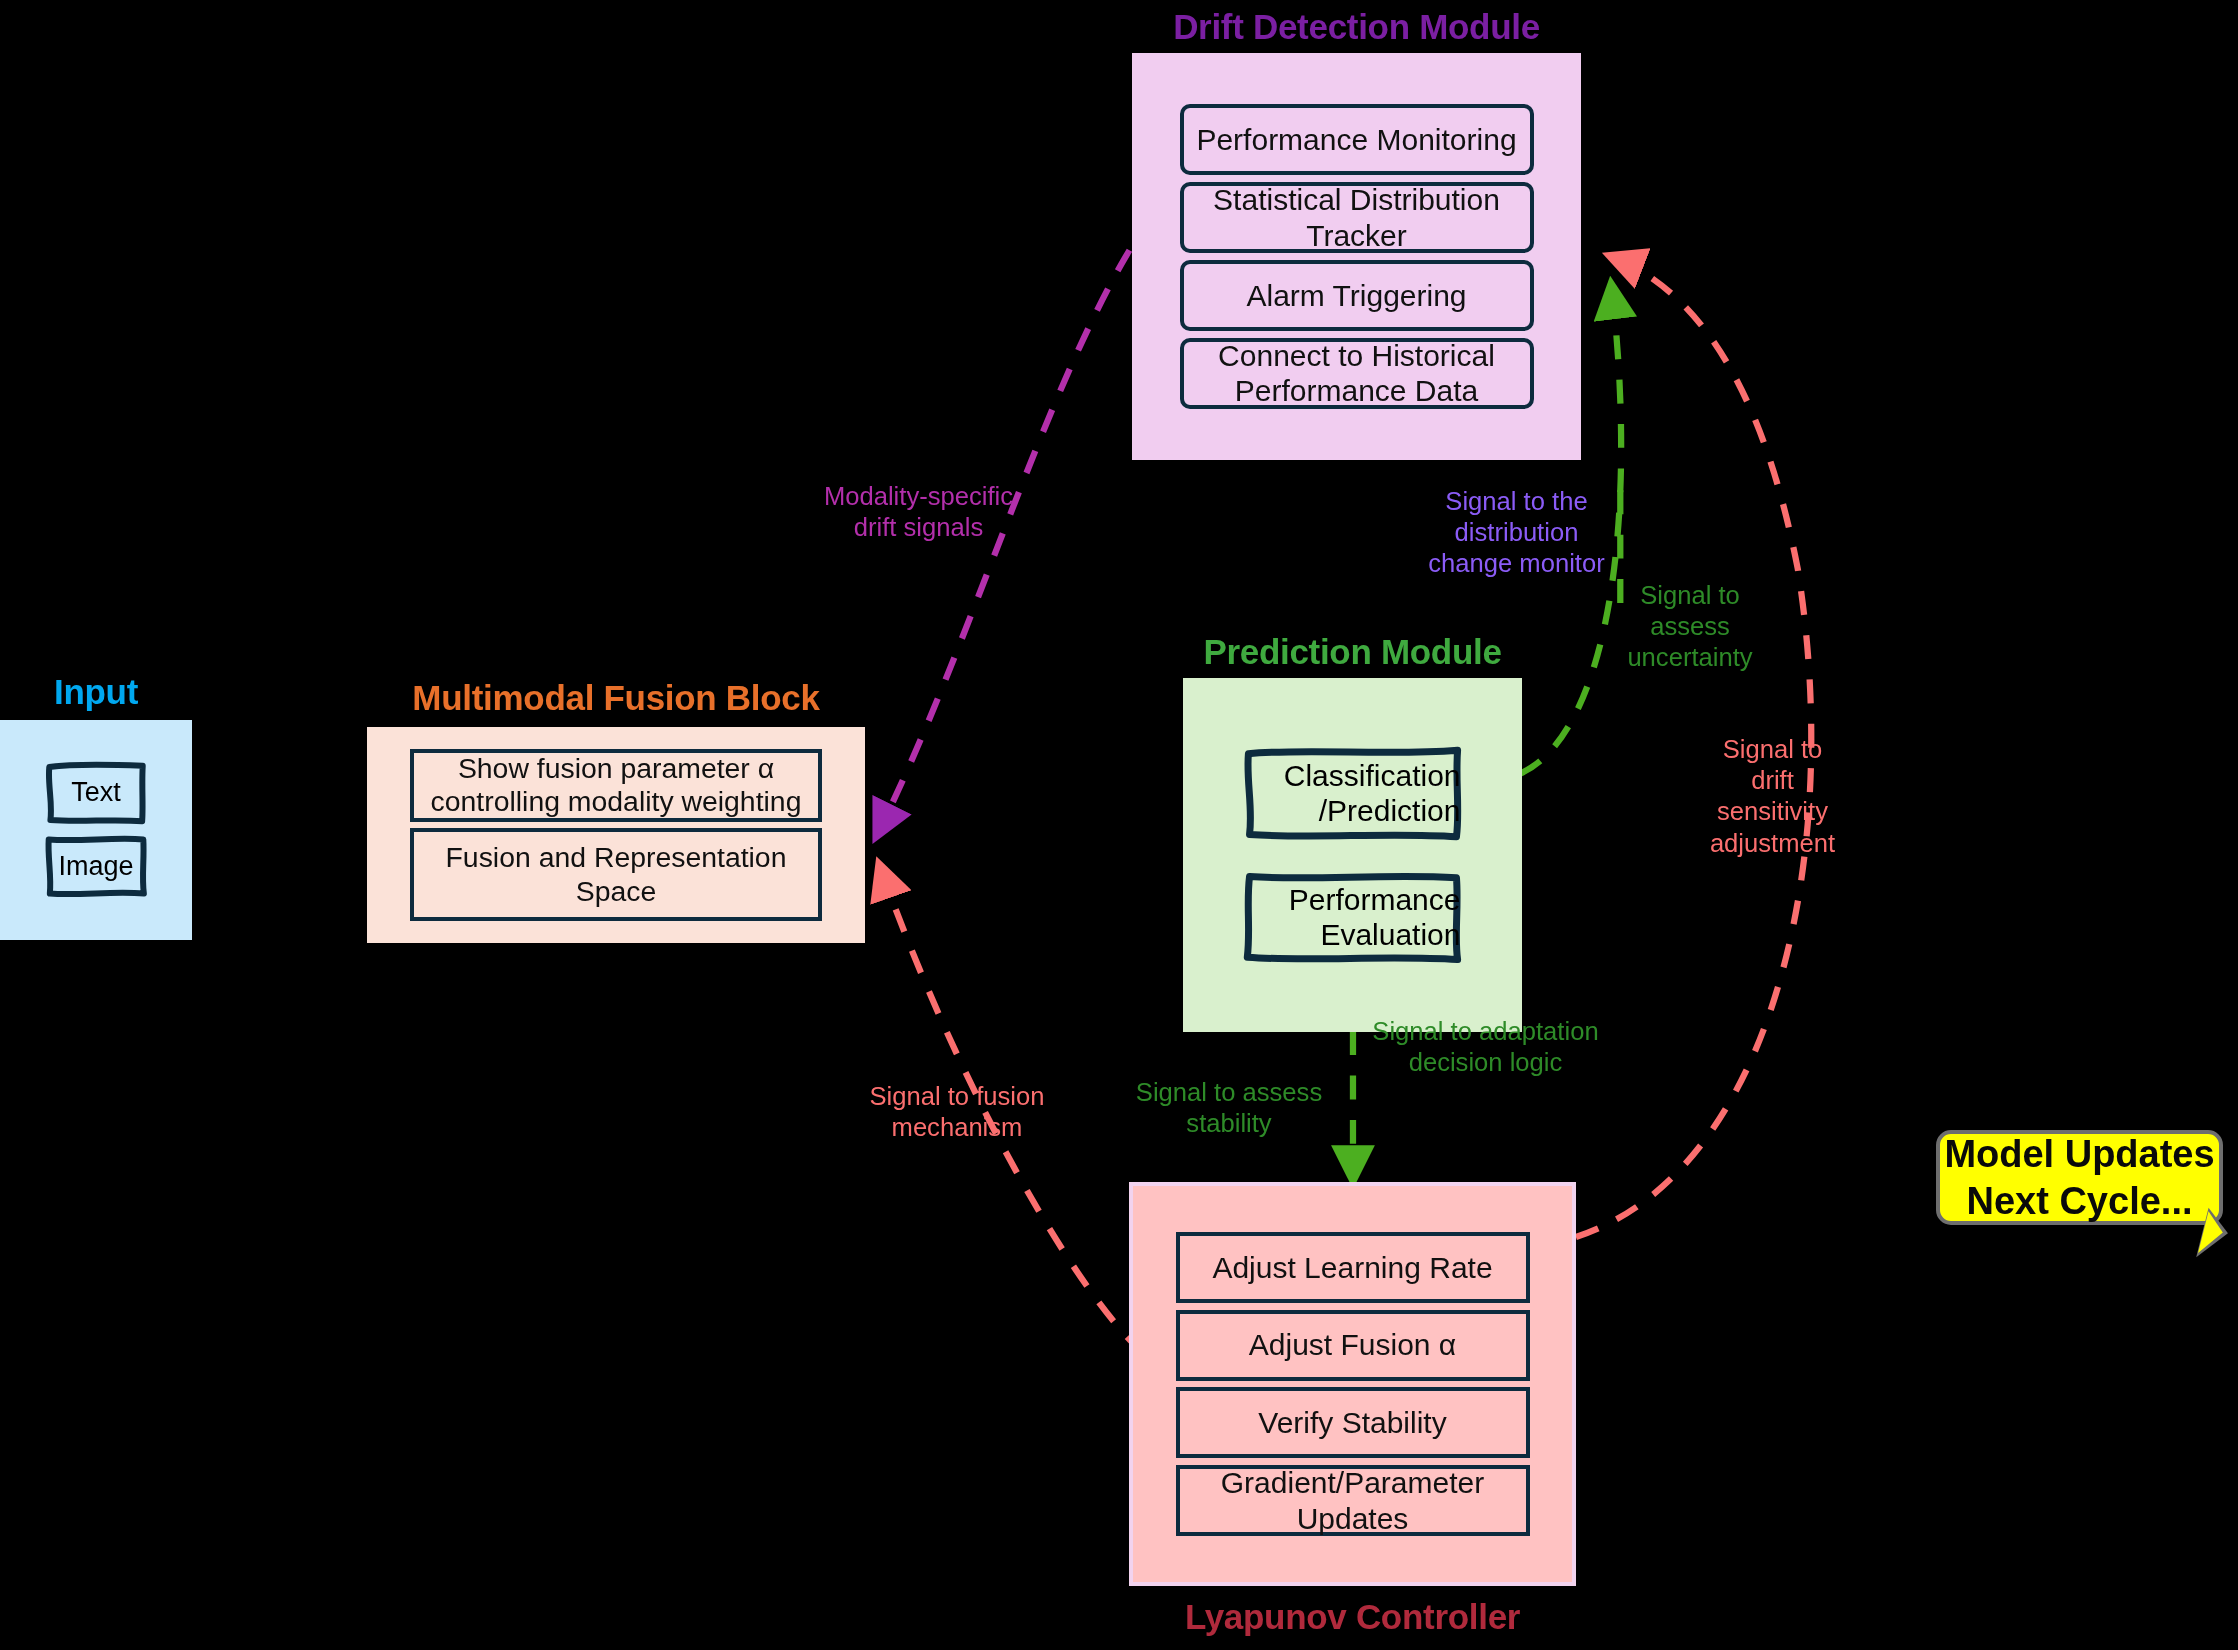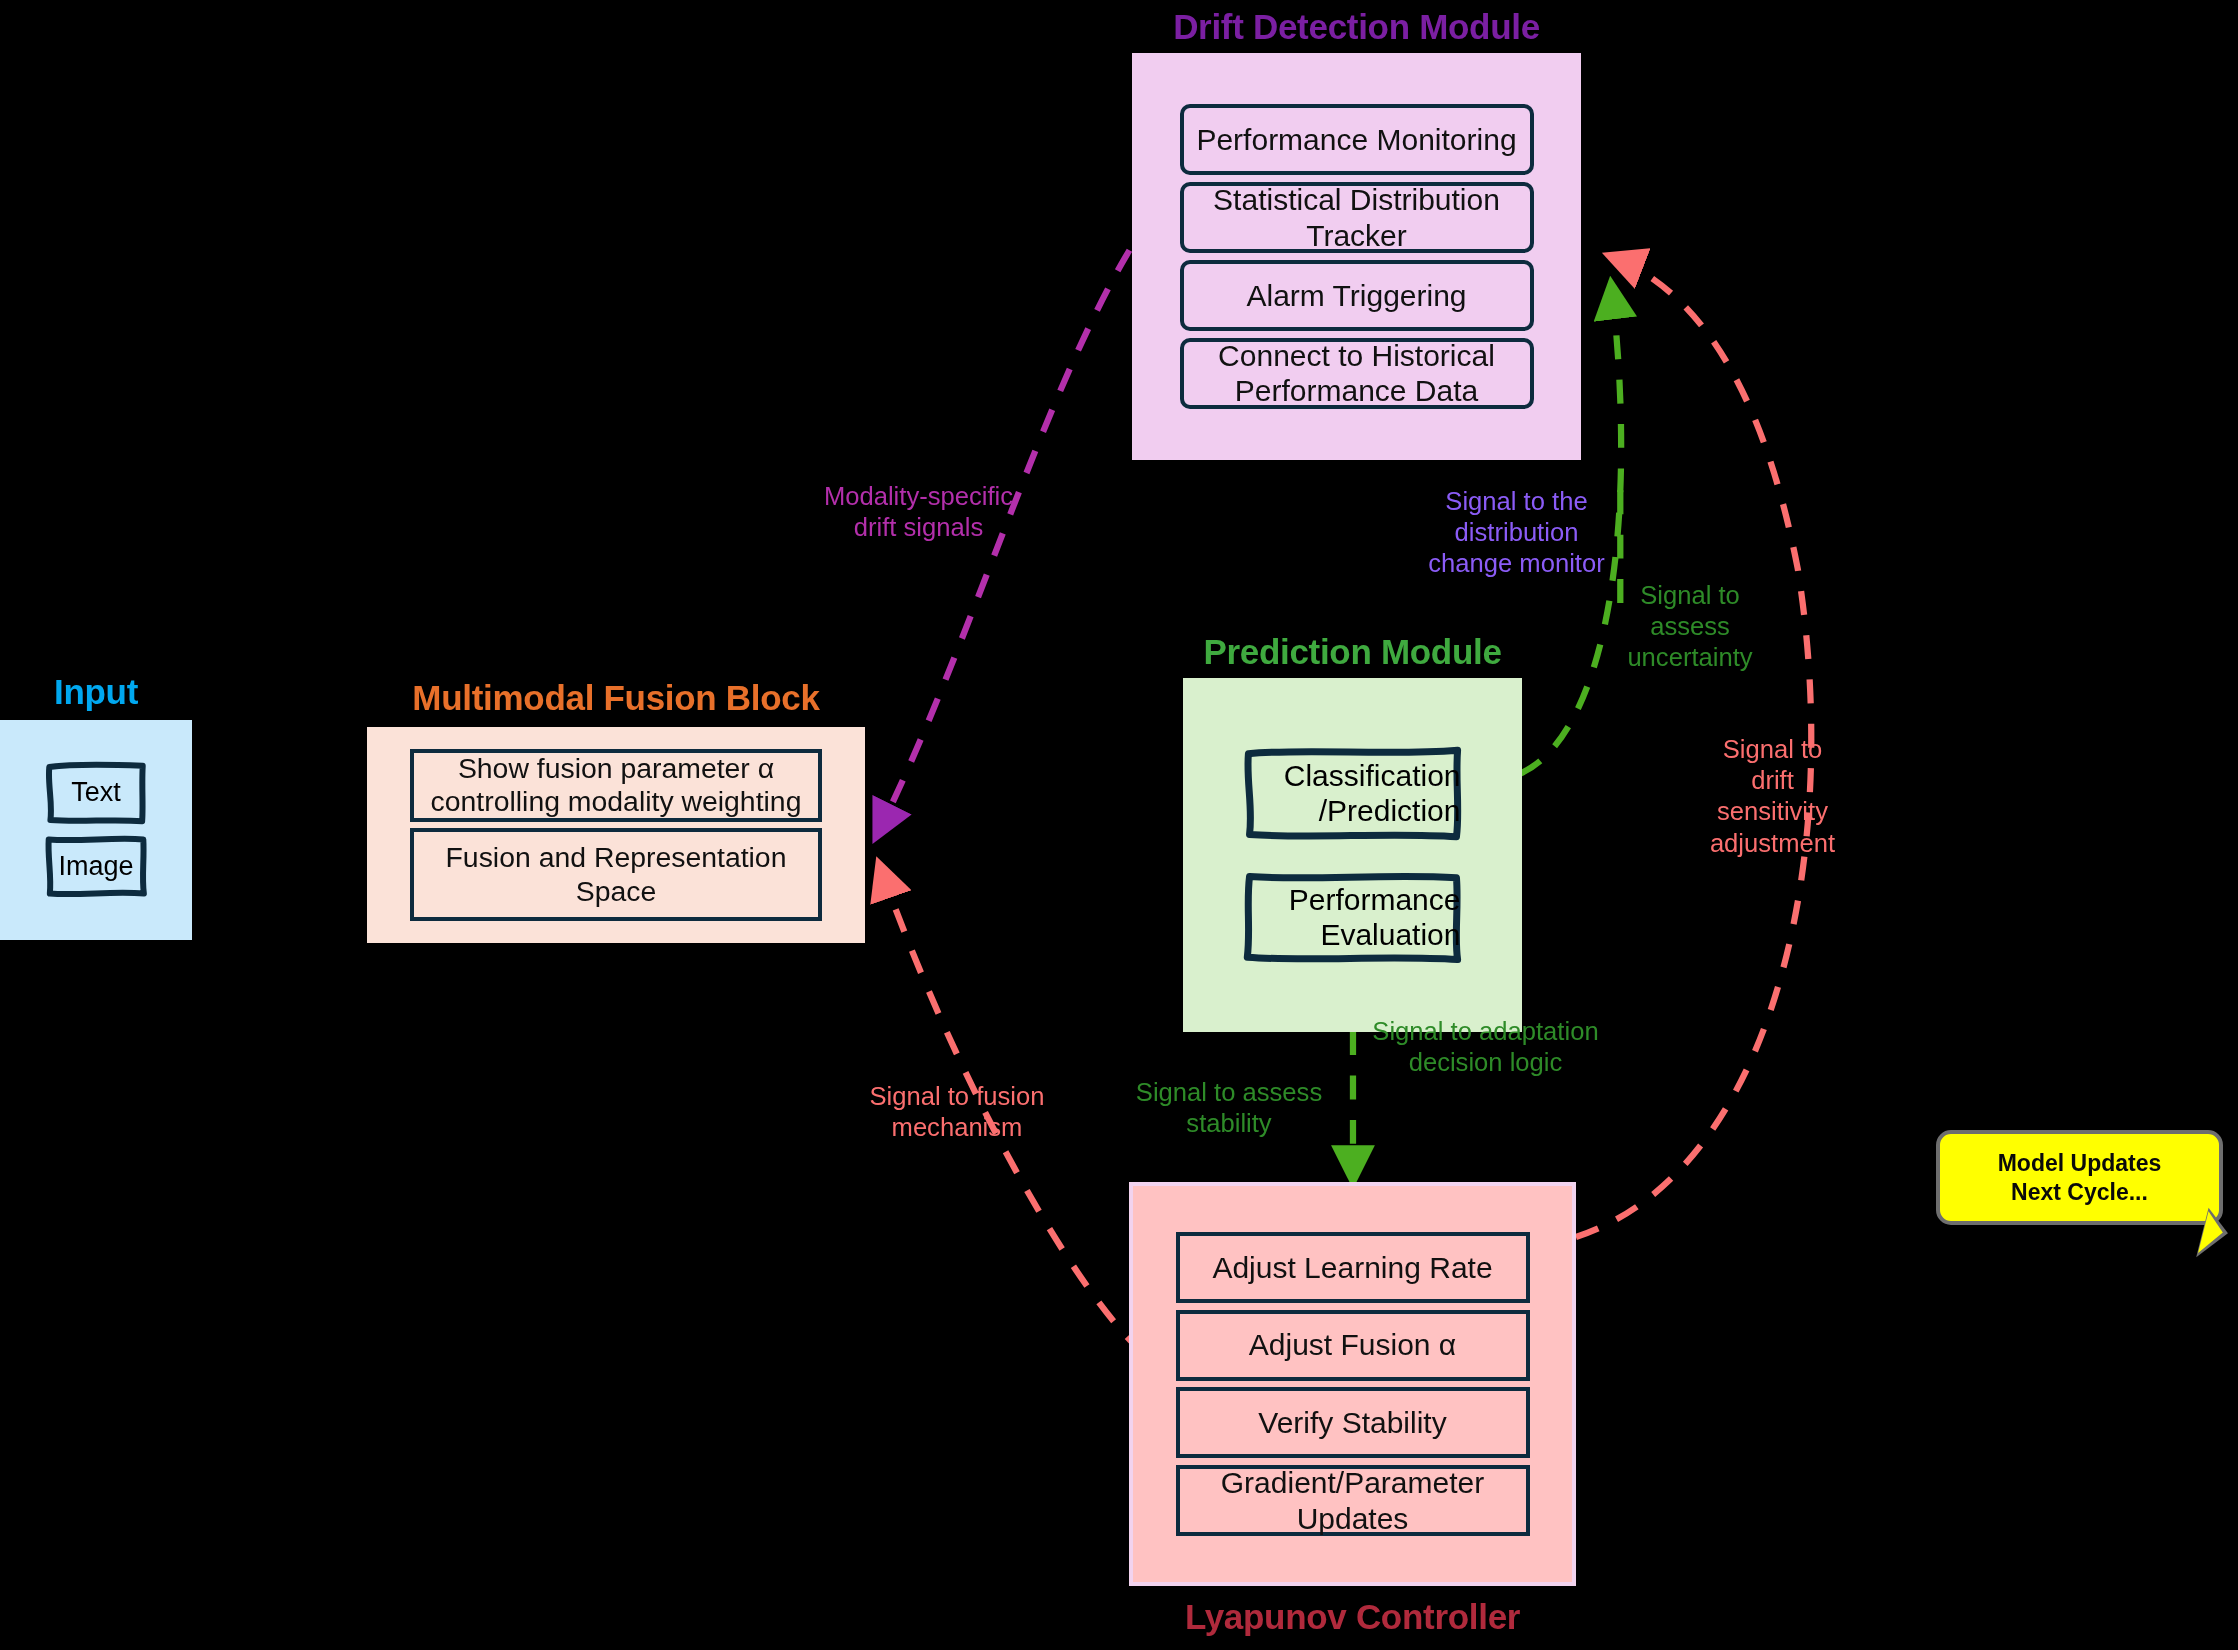--- a/index.html
+++ b/index.html
@@ -65,21 +65,21 @@
   .elabel{
     position:absolute;text-align:center;line-height:1.22;white-space:pre-line;
     font-size:25.6px;
   }
 
   
   #callout{
     position:absolute;left:1936px;top:1130px;width:279px;height:87px;
     background:#ffff00;border:4px solid #6e6e6e;border-radius:15px;
     display:flex;flex-direction:column;align-items:center;justify-content:center;
-    color:#0a0a0a;font-weight:bold;font-size:23px;line-height:1.22;text-align:center;
+    color:#0a0a0a;font-weight:bold;font-size:38px;line-height:1.22;text-align:center;
     z-index:6;
   }
   #callout .tail{
     position:absolute;right:-3.4px;bottom:-35px;width:0;height:0;
     border-left:19.3px solid #ffff00;border-top:17px solid transparent;
     border-bottom:26px solid transparent;
     transform:rotate(14deg);
   }
   #callout .tail-outline{
     position:absolute;right:-8px;bottom:-40px;width:0;height:0;

